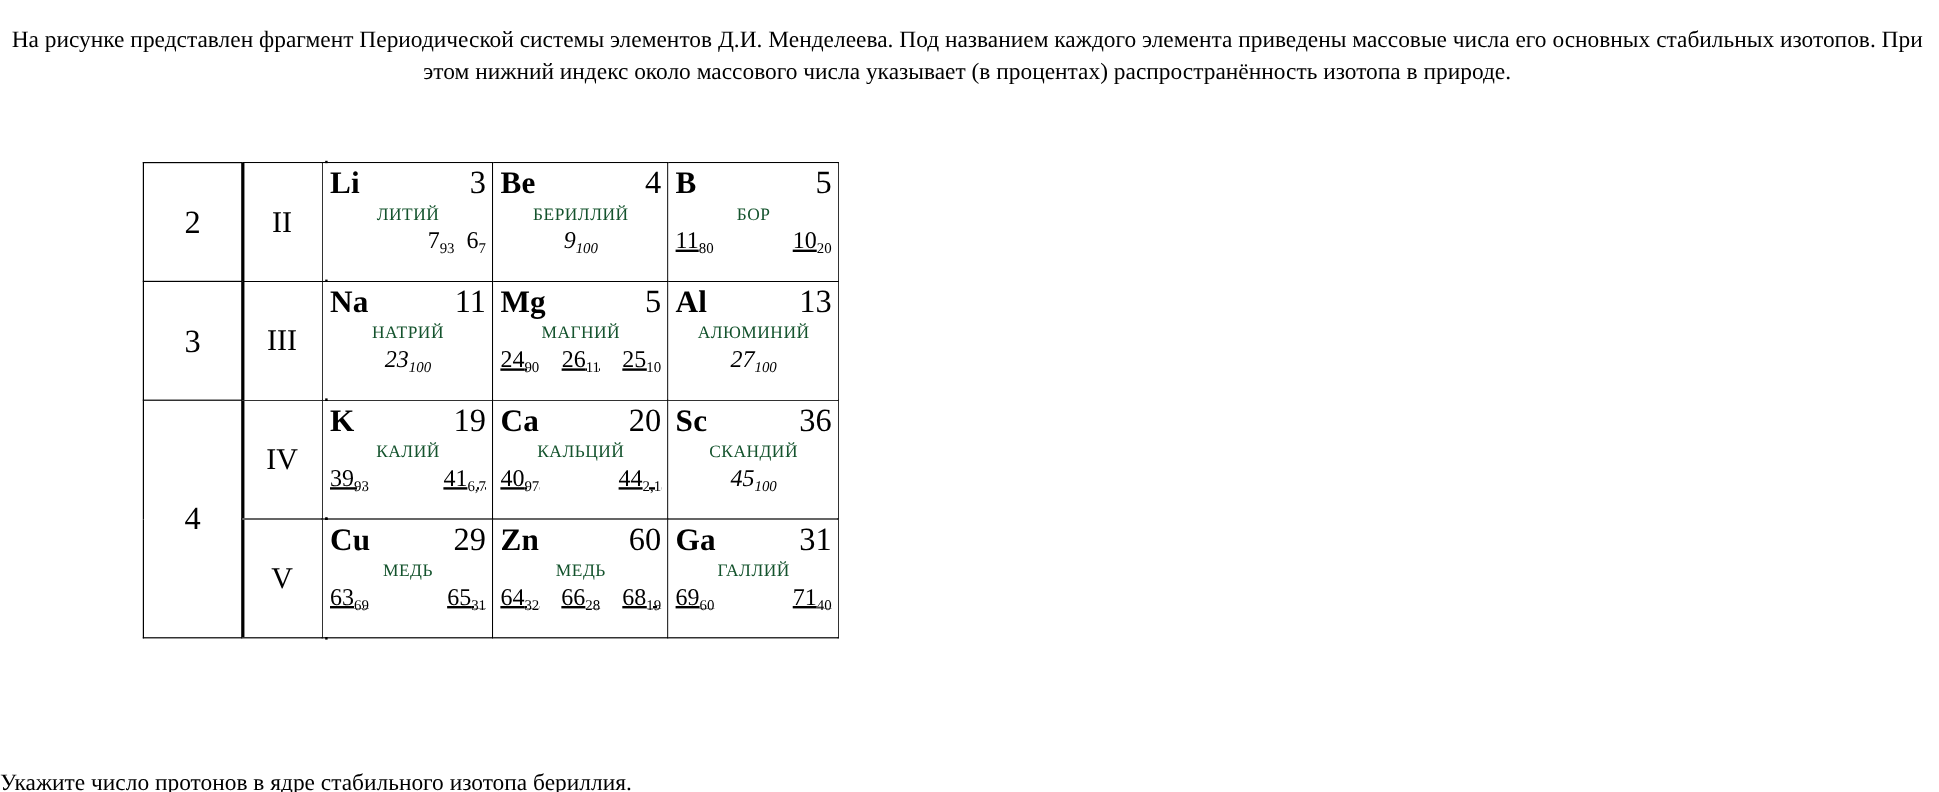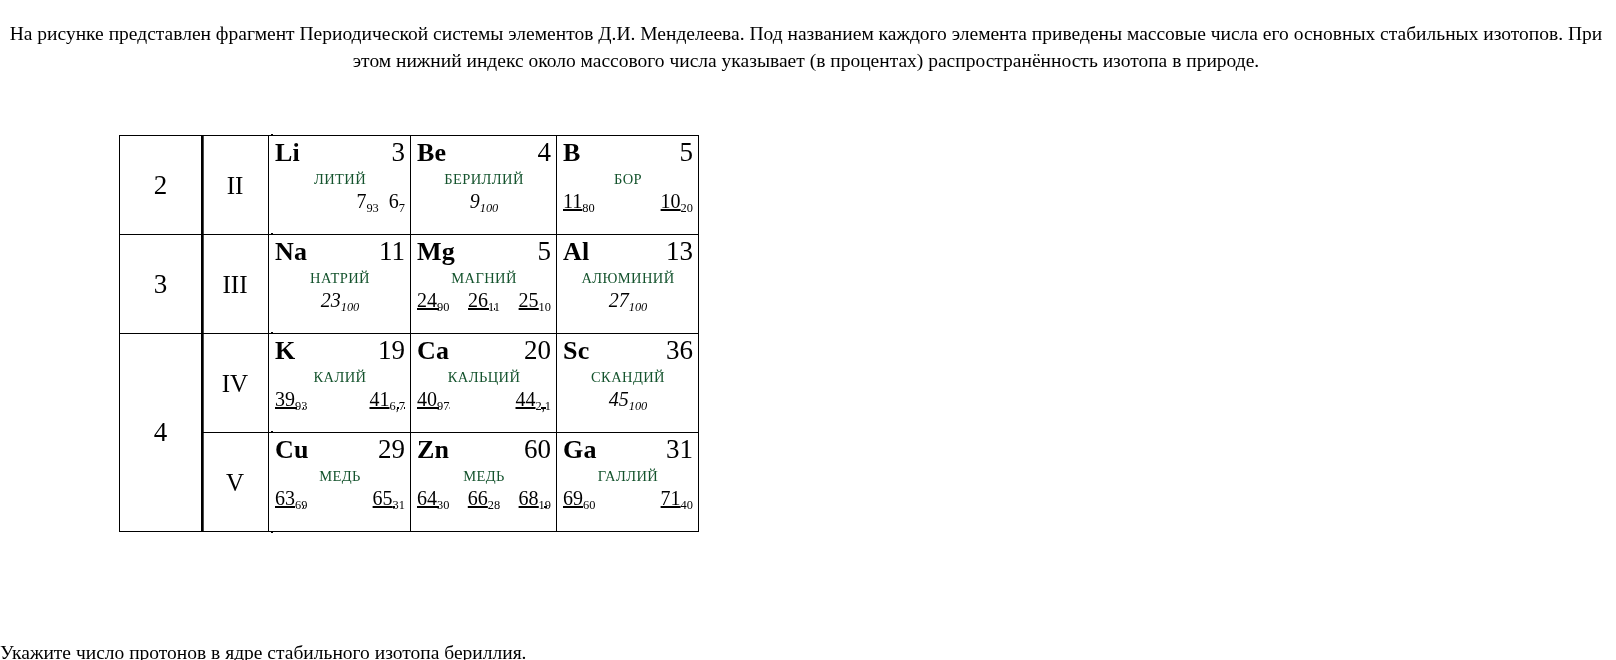--- a/index.html
+++ b/index.html
@@ -267,21 +267,21 @@
             <span class="iso"><span>65</span><sub>31</sub></span>
           </div>
         </td>
         <td class="el-cell">
           <div class="el-top">
             <span class="el-sym">Zn</span>
             <span class="el-z">60</span>
           </div>
           <div class="el-name">МЕДЬ</div>
           <div class="el-iso al-spread">
-            <span class="iso"><span>64</span><sub>30</sub></span>
+            <span class="iso"><span>64</span><sub>32</sub></span>
             <span class="iso"><span>66</span><sub>28</sub></span>
             <span class="iso"><span>68</span><sub>19</sub></span>
           </div>
         </td>
         <td class="el-cell">
           <div class="el-top">
             <span class="el-sym">Ga</span>
             <span class="el-z">31</span>
           </div>
           <div class="el-name">ГАЛЛИЙ</div>

